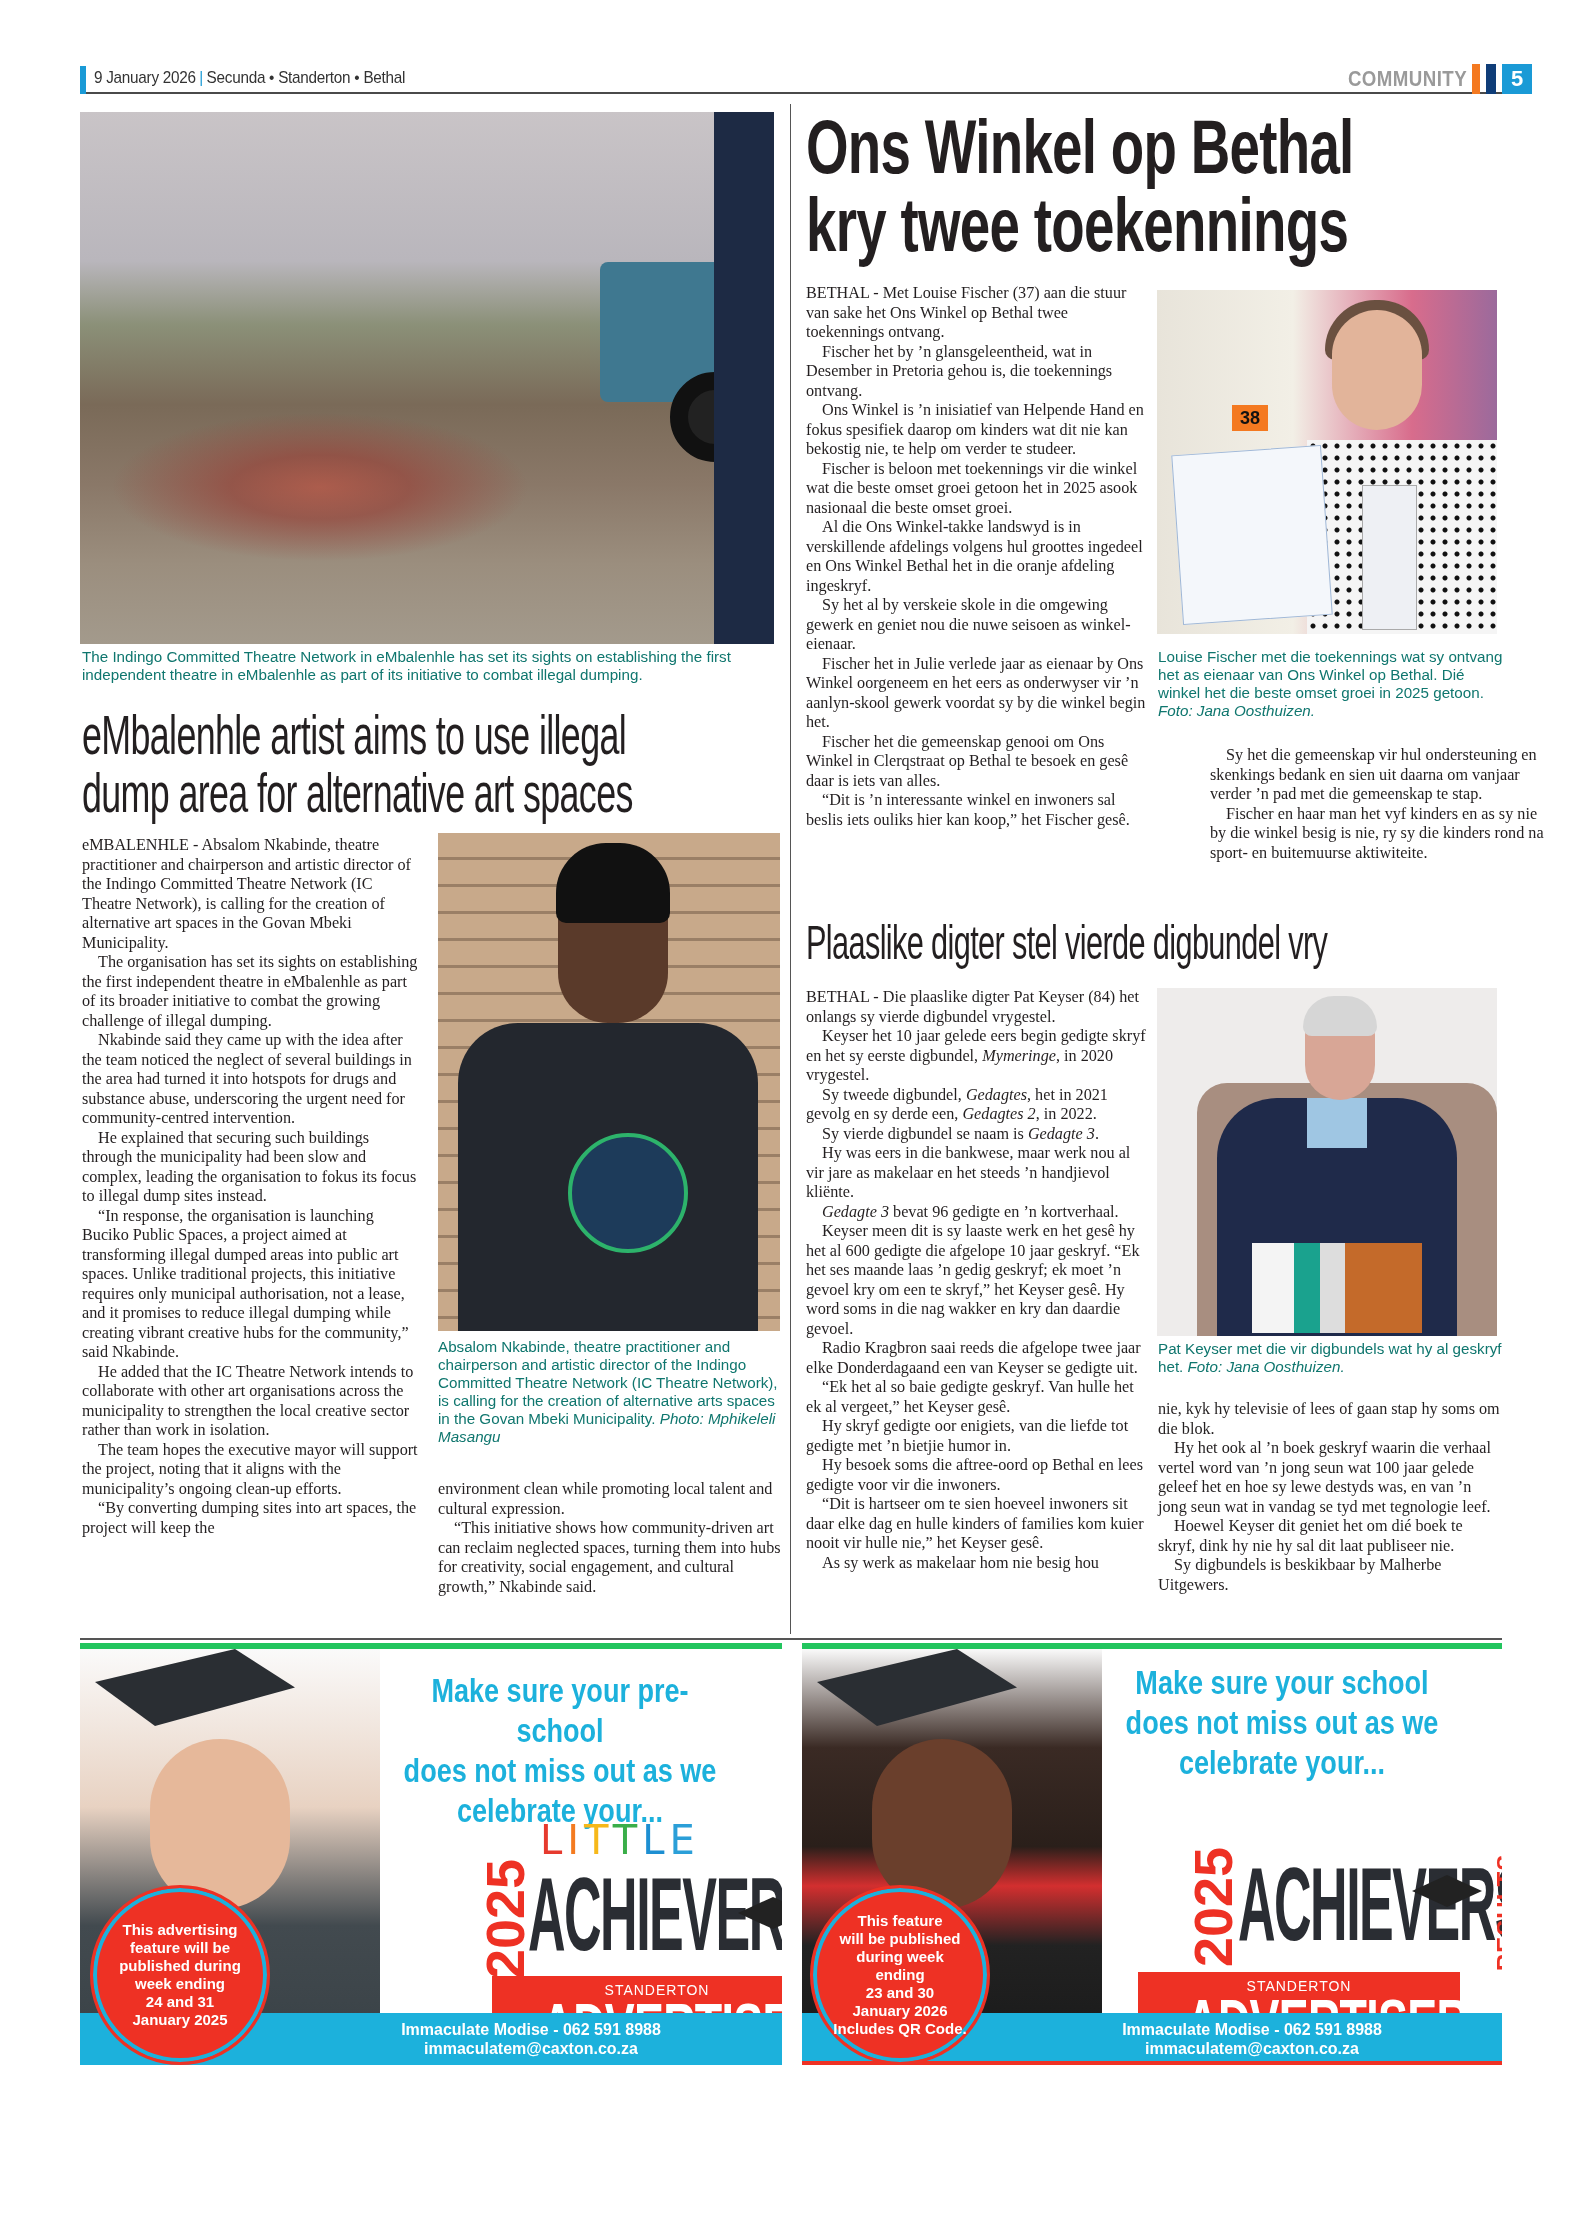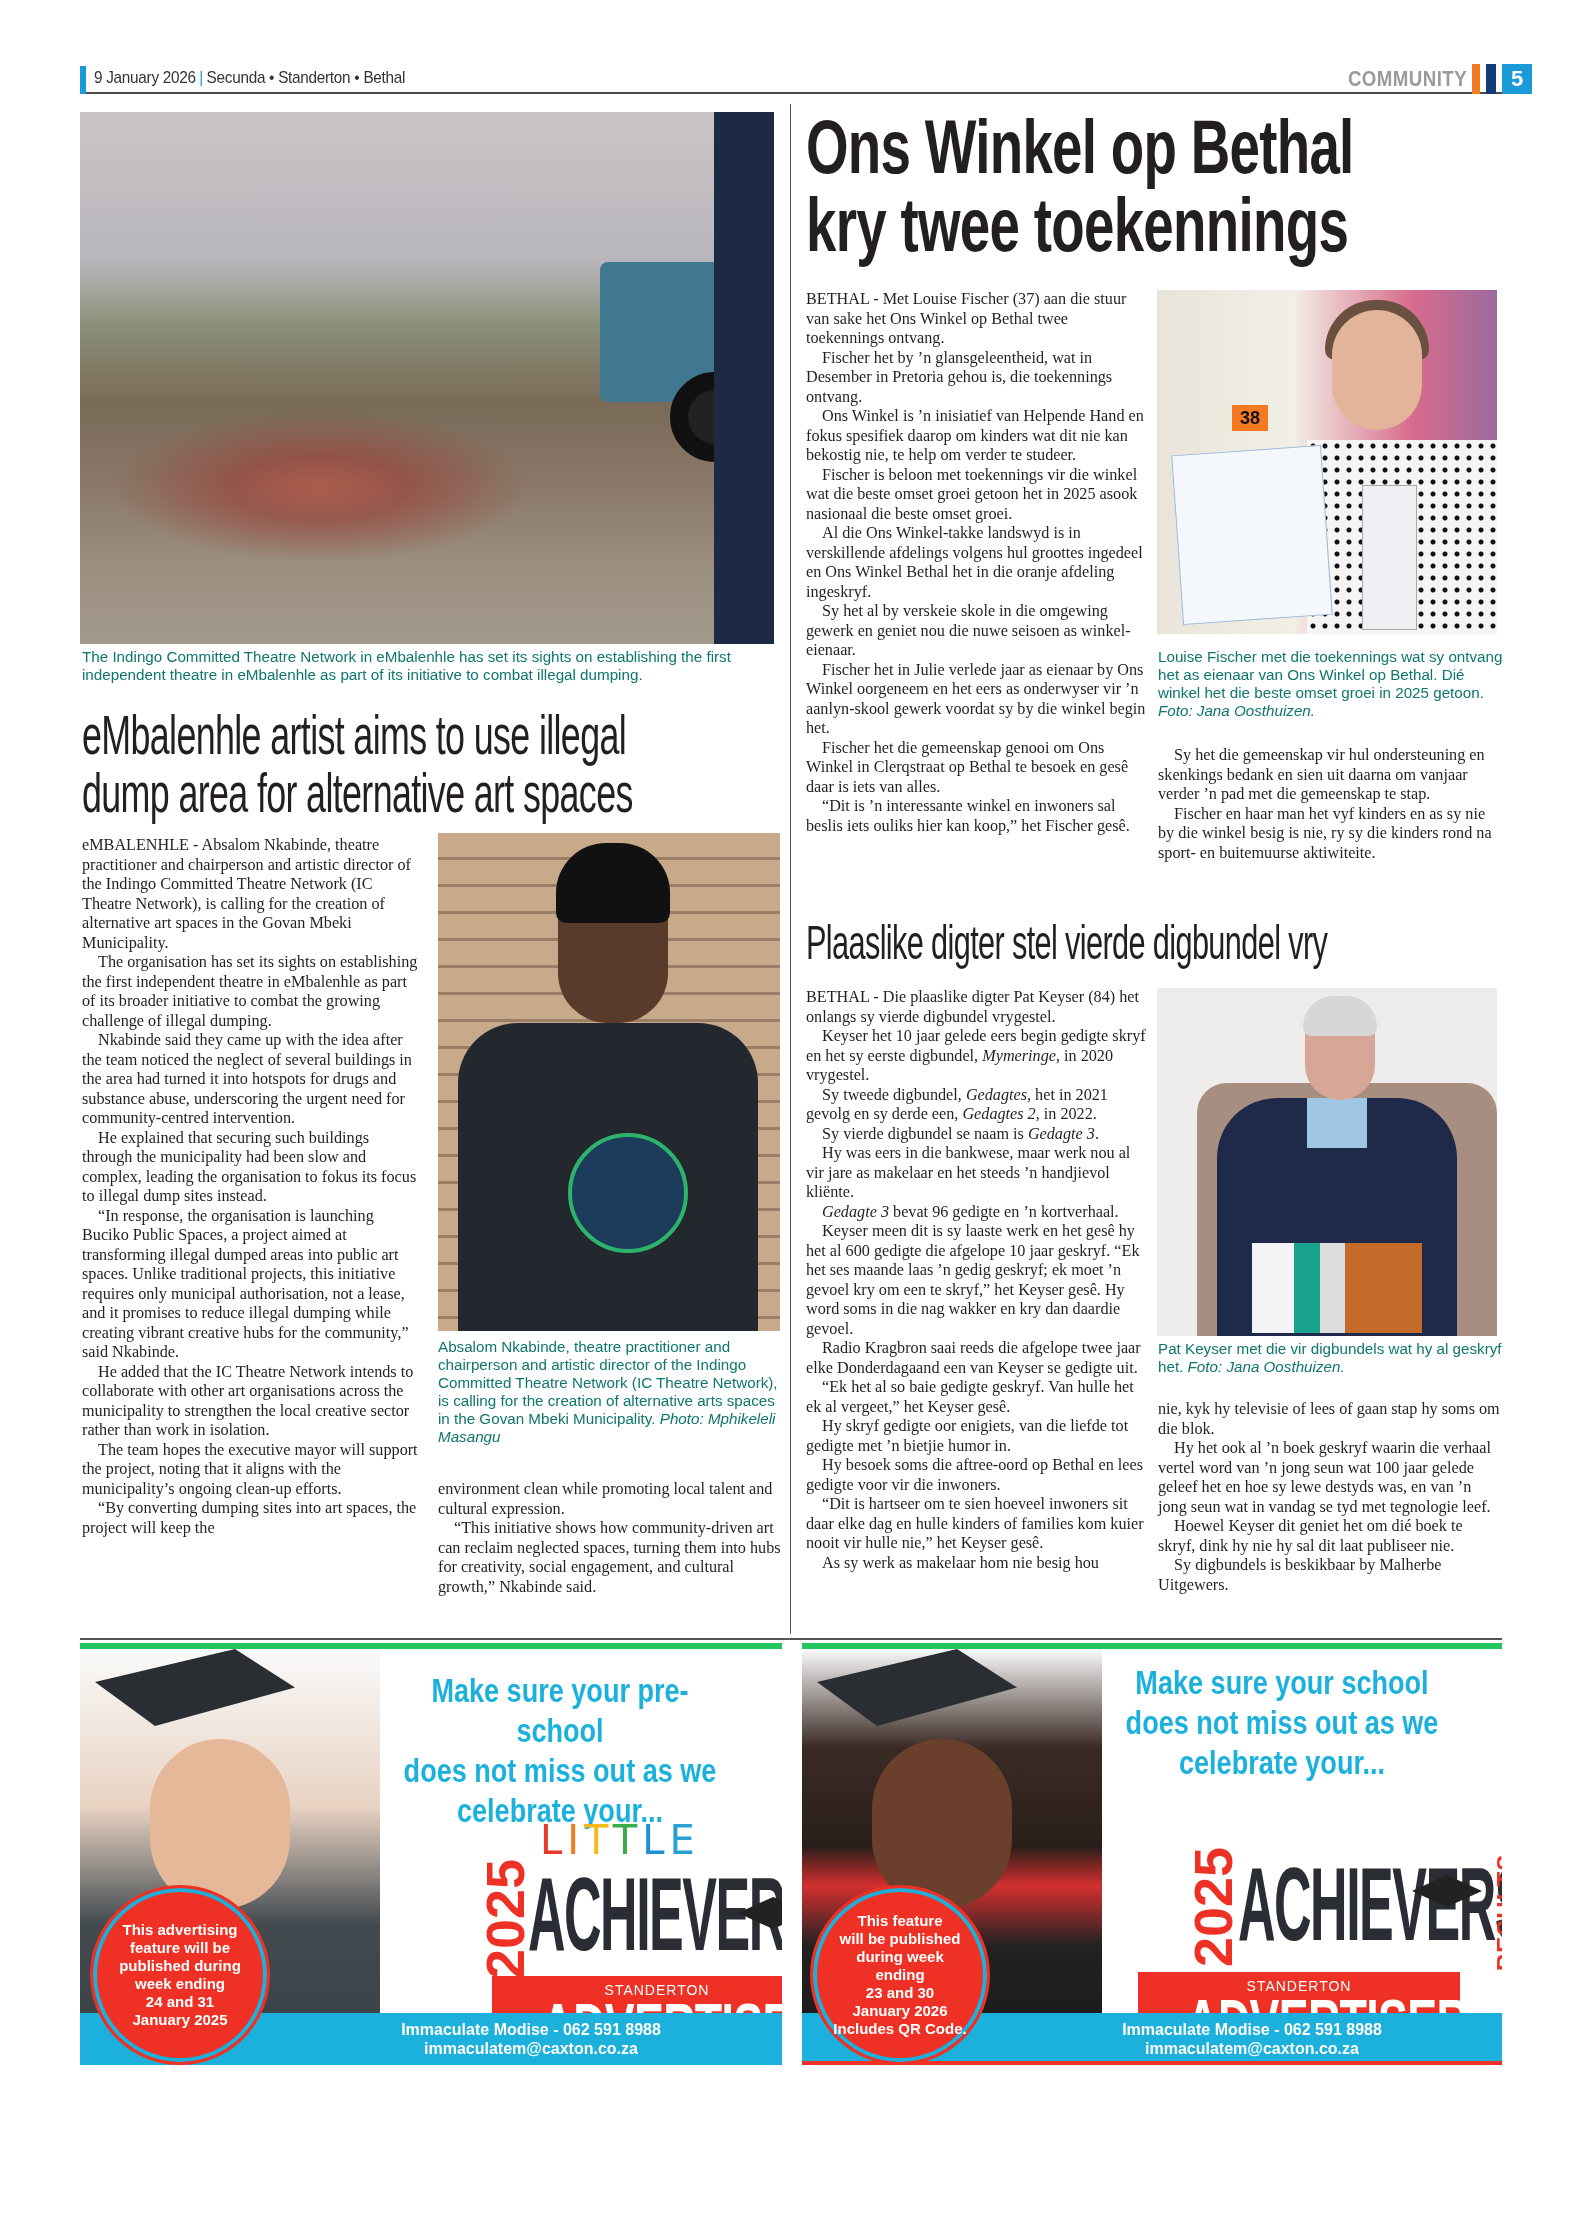--- a/index.html
+++ b/index.html
@@ -164,21 +164,21 @@
 <div class="body" style="left:438px; top:1480px; width:345px;">
   <p class="first">environment clean while promoting local talent and cultural expression.</p>
   <p>“This initiative shows how community-driven art can reclaim neglected spaces, turning them into hubs for creativity, social engagement, and cultural growth,” Nkabinde said.</p>
 </div>
 
 <div class="hl-condensed hl-main">
   <div>Ons Winkel op Bethal</div>
   <div>kry twee toekennings</div>
 </div>
 
-<div class="body" style="left:806px; top:290px; width:342px;">
+<div class="body" style="left:806px; top:284px; width:342px;">
   <p class="first">BETHAL - Met Louise Fischer (37) aan die stuur van sake het Ons Winkel op Bethal twee toekennings ontvang.</p>
   <p>Fischer het by ’n glansgeleentheid, wat in Desember in Pretoria gehou is, die toekennings ontvang.</p>
   <p>Ons Winkel is ’n inisiatief van Helpende Hand en fokus spesifiek daarop om kinders wat dit nie kan bekostig nie, te help om verder te studeer.</p>
   <p>Fischer is beloon met toekennings vir die winkel wat die beste omset groei getoon het in 2025 asook nasionaal die beste omset groei.</p>
   <p>Al die Ons Winkel-takke landswyd is in verskillende afdelings volgens hul groottes ingedeel en Ons Winkel Bethal het in die oranje afdeling ingeskryf.</p>
   <p>Sy het al by verskeie skole in die omgewing gewerk en geniet nou die nuwe seisoen as winkel-eienaar.</p>
   <p>Fischer het in Julie verlede jaar as eienaar by Ons Winkel oorgeneem en het eers as onderwyser vir ’n aanlyn-skool gewerk voordat sy by die winkel begin het.</p>
   <p>Fischer het die gemeenskap genooi om Ons Winkel in Clerqstraat op Bethal te besoek en gesê daar is iets van alles.</p>
   <p>“Dit is ’n interessante winkel en inwoners sal beslis iets ouliks hier kan koop,” het Fischer gesê.</p>
 </div>
@@ -188,21 +188,21 @@
   <div class="hair"></div>
   <div class="face"></div>
   <div class="cert"></div>
   <div class="trophy"></div>
   <div class="tag38">38</div>
 </div>
 <div class="cap" style="left:1158px; top:648px; width:345px;">
   <span>Louise Fischer met die toekennings wat sy ontvang het as eienaar van Ons Winkel op Bethal. Dié winkel het die beste omset groei in 2025 getoon.</span>
   <i>Foto: Jana Oosthuizen.</i>
 </div>
-<div class="body" style="left:1158px; top:746px; width:345px;">
+<div class="body" style="left:1210px; top:746px; width:345px;">
   <p>Sy het die gemeenskap vir hul ondersteuning en skenkings bedank en sien uit daarna om vanjaar verder ’n pad met die gemeenskap te stap.</p>
   <p>Fischer en haar man het vyf kinders en as sy nie by die winkel besig is nie, ry sy die kinders rond na sport- en buitemuurse aktiwiteite.</p>
 </div>
 
 <div class="hl-condensed hl-poet">Plaaslike digter stel vierde digbundel vry</div>
 
 <div class="body" style="left:806px; top:988px; width:342px;">
   <p class="first">BETHAL - Die plaaslike digter Pat Keyser (84) het onlangs sy vierde digbundel vrygestel.</p>
   <p>Keyser het 10 jaar gelede eers begin gedigte skryf en het sy eerste digbundel, <i>Mymeringe</i>, in 2020 vrygestel.</p>
   <p>Sy tweede digbundel, <i>Gedagtes</i>, het in 2021 gevolg en sy derde een, <i>Gedagtes 2</i>, in 2022.</p>

